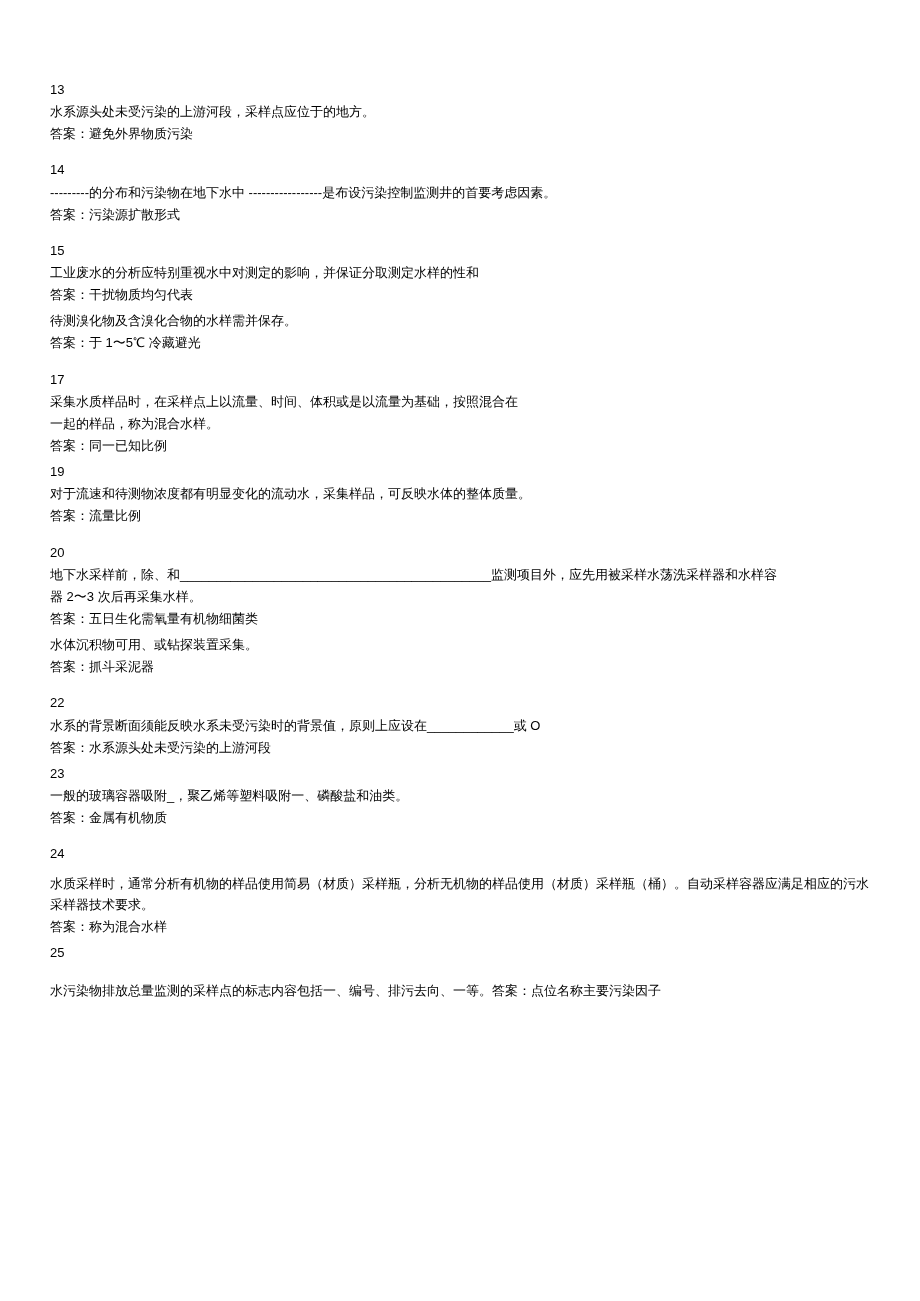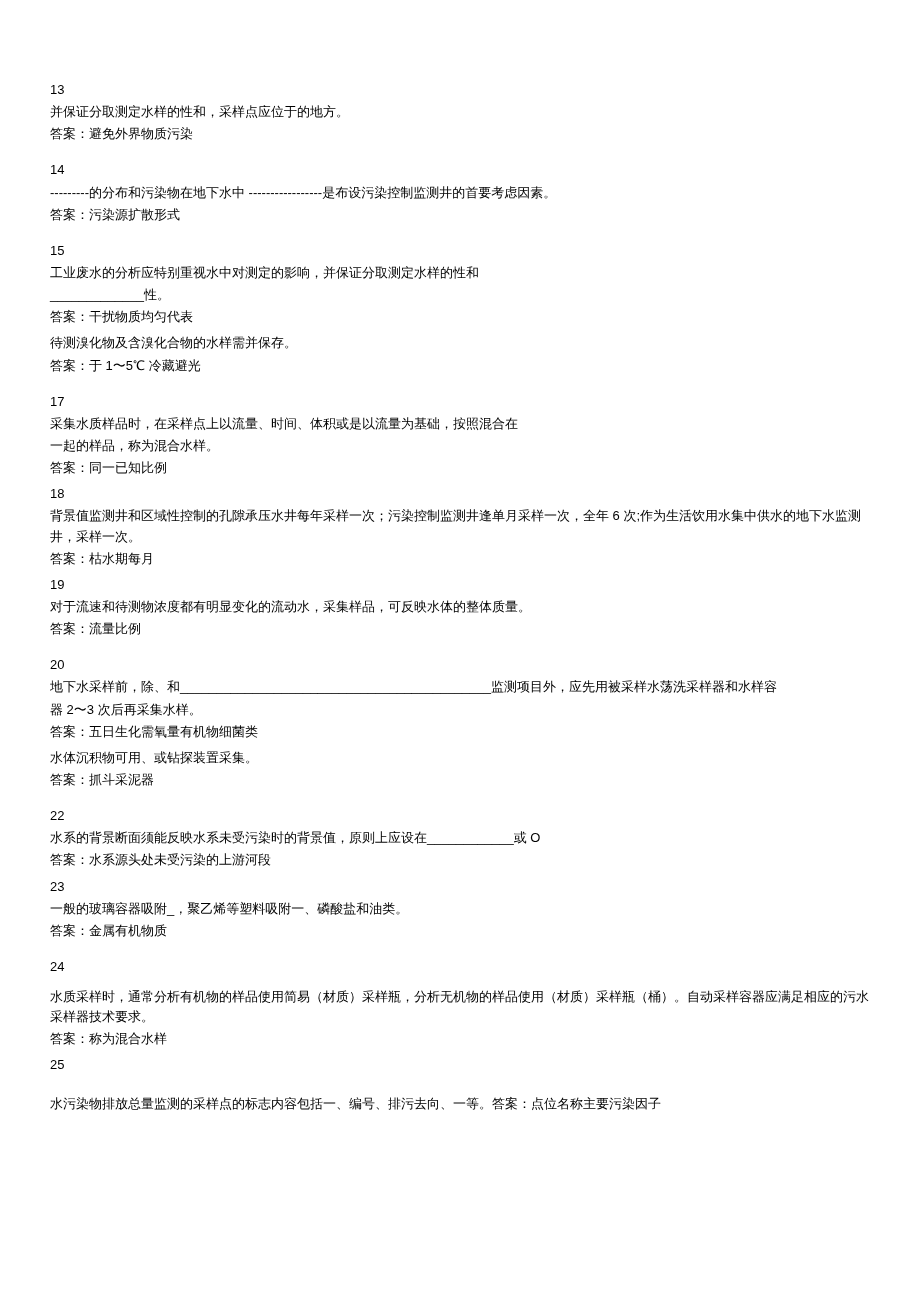--- a/index.html
+++ b/index.html
@@ -31,54 +31,48 @@
     margin-bottom: 6px;
   }
 </style>
 </head>
 <body>
 
 <div class="page">
 
   <div class="item">
     <div class="num">13</div>
-    <div class="q">并保证分取测定水样的性和，采样点应位于的地方。</div>
+    <div class="q">水系源头处未受污染的上游河段，采样点应位于的地方。</div>
     <div class="a">答案：避免外界物质污染</div>
   </div>
 
   <div class="item">
     <div class="num">14</div>
     <div class="q">---------的分布和污染物在地下水中 -----------------是布设污染控制监测井的首要考虑因素。</div>
     <div class="a">答案：污染源扩散形式</div>
   </div>
 
   <div class="item tight">
     <div class="num">15</div>
     <div class="q">工业废水的分析应特别重视水中对测定的影响，并保证分取测定水样的性和</div>
-    <div class="q">_____________性。</div>
     <div class="a">答案：干扰物质均匀代表</div>
   </div>
 
   <div class="item">
     <div class="q">待测溴化物及含溴化合物的水样需并保存。</div>
     <div class="a">答案：于 1〜5℃ 冷藏避光</div>
   </div>
 
   <div class="item tight">
     <div class="num">17</div>
     <div class="q">采集水质样品时，在采样点上以流量、时间、体积或是以流量为基础，按照混合在</div>
     <div class="q">一起的样品，称为混合水样。</div>
     <div class="a">答案：同一已知比例</div>
   </div>
 
-  <div class="item tight">
-    <div class="num">18</div>
-    <div class="q">背景值监测井和区域性控制的孔隙承压水井每年采样一次；污染控制监测井逢单月采样一次，全年 6 次;作为生活饮用水集中供水的地下水监测井，采样一次。</div>
-    <div class="a">答案：枯水期每月</div>
-  </div>
 
   <div class="item">
     <div class="num">19</div>
     <div class="q">对于流速和待测物浓度都有明显变化的流动水，采集样品，可反映水体的整体质量。</div>
     <div class="a">答案：流量比例</div>
   </div>
 
   <div class="item tight">
     <div class="num">20</div>
     <div class="q">地下水采样前，除、和___________________________________________监测项目外，应先用被采样水荡洗采样器和水样容</div>

